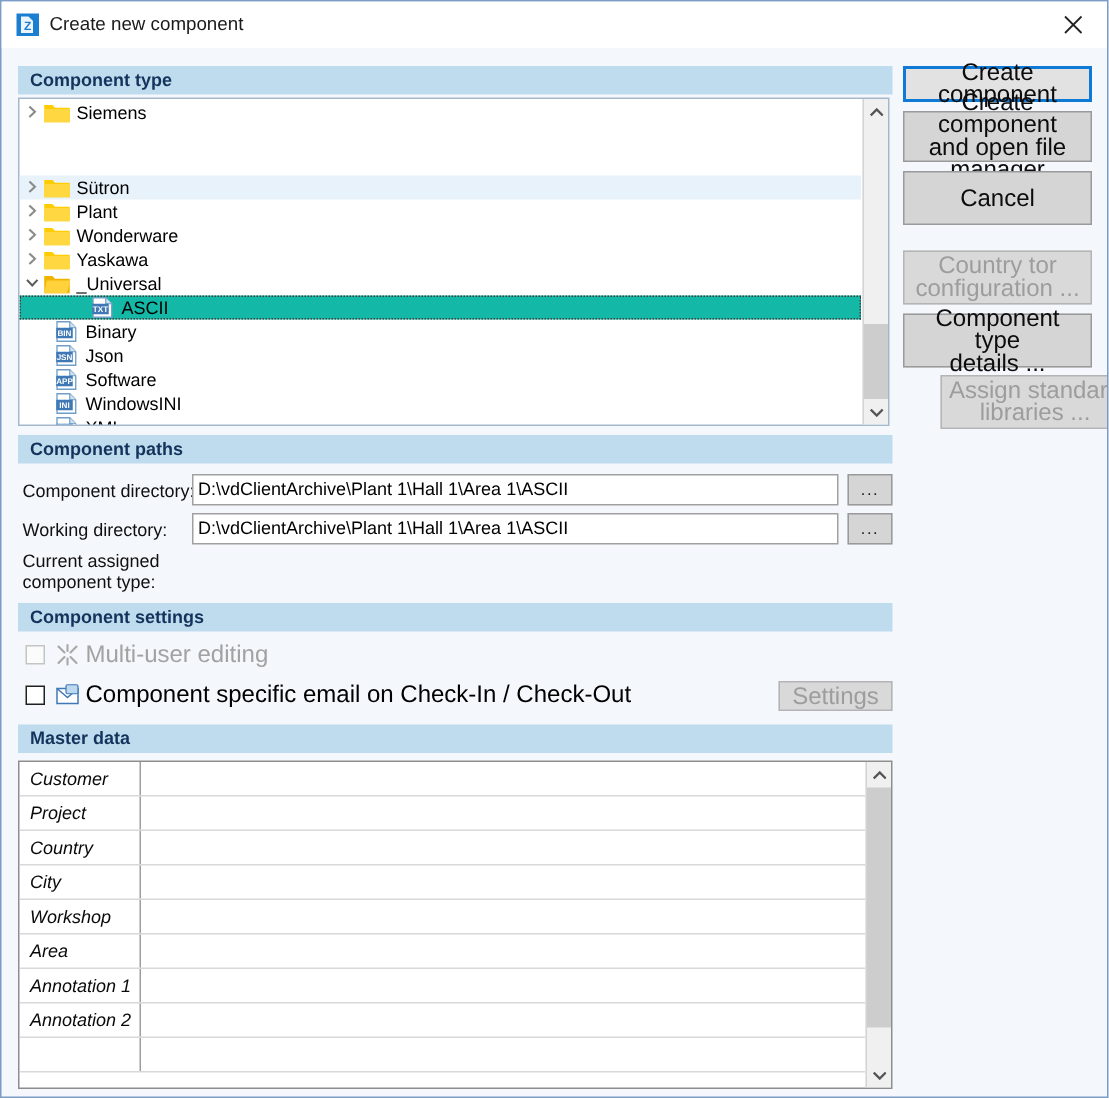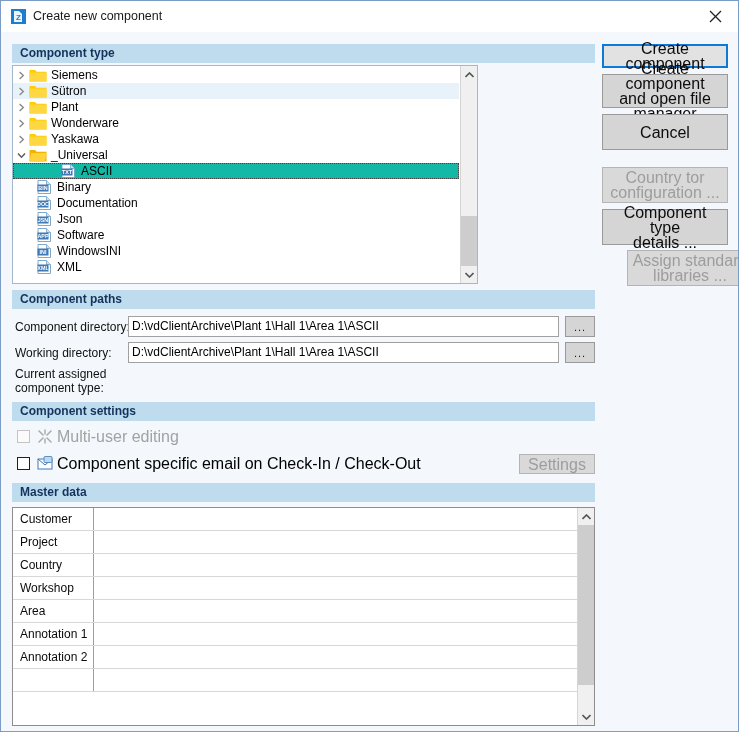--- a/index.html
+++ b/index.html
@@ -71,34 +71,34 @@
     line-height: 19px;
     padding-left: 8px;
     box-sizing: border-box;
     white-space: nowrap;
   }
 
   
   .tree-box {
     position: absolute;
     left: 11px; top: 64px;
-    width: 466px; height: 219px;
+    width: 581px; height: 219px;
     background: #ffffff;
     border: 1px solid #a4b8cc;
     box-sizing: border-box;
     overflow: hidden;
   }
   .tree-row {
     position: relative;
     height: 16px;
     line-height: 16px;
     font-size: 12px;
     white-space: nowrap;
   }
-  .tree-row.alt { background: #e8f2fa; }
+  .tree-row.alt { background: #e8f2fa; margin-top: 34px; }
   .tree-row.selected {
     background: #14b8a6;
     outline: 1px dotted #404040;
     outline-offset: -1px;
     padding-left: 24px;
   }
   .tw {
     display: inline-block;
     width: 16px;
     text-align: center;
@@ -233,20 +233,21 @@
 
   
   .grid-box {
     position: absolute;
     left: 11px; top: 506px;
     width: 583px; height: 219px;
     background: #ffffff;
     border: 1px solid #8d8d8d;
     box-sizing: border-box;
     overflow: hidden;
+    font-style: italic;
   }
   .grid-scroll {
     position: absolute;
     left: 0; top: 0;
     right: 17px; bottom: 0;
     overflow: hidden;
   }
   .grow {
     position: relative;
     height: 23px;
@@ -346,26 +347,20 @@
         <div class="tree-row"><span style="display: inline-block; width: 24px;"></span><span class="file-ico"><svg width="15" height="14" viewBox="0 0 15 14">
               <path d="M1 0.5 h8.5 l4 4 v9 h-12.5 z" fill="#ffffff" stroke="#6f9fc8" stroke-width="0.9"></path>
               <path d="M9.5 0.5 v4 h4" fill="#cfe4f3" stroke="#6f9fc8" stroke-width="0.8"></path>
               <rect x="0.5" y="4.5" width="11" height="7" fill="#3f78b5"></rect>
               <text x="6" y="10.2" font-size="5.4" fill="#ffffff" text-anchor="middle" font-family="Liberation Sans, sans-serif" font-weight="bold">BIN</text>
             </svg></span><span class="tree-label">Binary</span></div>
         <div class="tree-row"><span style="display: inline-block; width: 24px;"></span><span class="file-ico"><svg width="15" height="14" viewBox="0 0 15 14">
               <path d="M1 0.5 h8.5 l4 4 v9 h-12.5 z" fill="#ffffff" stroke="#6f9fc8" stroke-width="0.9"></path>
               <path d="M9.5 0.5 v4 h4" fill="#cfe4f3" stroke="#6f9fc8" stroke-width="0.8"></path>
               <rect x="0.5" y="4.5" width="11" height="7" fill="#3f78b5"></rect>
-              <text x="6" y="10.2" font-size="5.4" fill="#ffffff" text-anchor="middle" font-family="Liberation Sans, sans-serif" font-weight="bold">DOC</text>
-            </svg></span><span class="tree-label">Documentation</span></div>
-        <div class="tree-row"><span style="display: inline-block; width: 24px;"></span><span class="file-ico"><svg width="15" height="14" viewBox="0 0 15 14">
-              <path d="M1 0.5 h8.5 l4 4 v9 h-12.5 z" fill="#ffffff" stroke="#6f9fc8" stroke-width="0.9"></path>
-              <path d="M9.5 0.5 v4 h4" fill="#cfe4f3" stroke="#6f9fc8" stroke-width="0.8"></path>
-              <rect x="0.5" y="4.5" width="11" height="7" fill="#3f78b5"></rect>
               <text x="6" y="10.2" font-size="5.4" fill="#ffffff" text-anchor="middle" font-family="Liberation Sans, sans-serif" font-weight="bold">JSN</text>
             </svg></span><span class="tree-label">Json</span></div>
         <div class="tree-row"><span style="display: inline-block; width: 24px;"></span><span class="file-ico"><svg width="15" height="14" viewBox="0 0 15 14">
               <path d="M1 0.5 h8.5 l4 4 v9 h-12.5 z" fill="#ffffff" stroke="#6f9fc8" stroke-width="0.9"></path>
               <path d="M9.5 0.5 v4 h4" fill="#cfe4f3" stroke="#6f9fc8" stroke-width="0.8"></path>
               <rect x="0.5" y="4.5" width="11" height="7" fill="#3f78b5"></rect>
               <text x="6" y="10.2" font-size="5.4" fill="#ffffff" text-anchor="middle" font-family="Liberation Sans, sans-serif" font-weight="bold">APP</text>
             </svg></span><span class="tree-label">Software</span></div>
         <div class="tree-row"><span style="display: inline-block; width: 24px;"></span><span class="file-ico"><svg width="15" height="14" viewBox="0 0 15 14">
               <path d="M1 0.5 h8.5 l4 4 v9 h-12.5 z" fill="#ffffff" stroke="#6f9fc8" stroke-width="0.9"></path>
@@ -468,20 +463,24 @@
         </div>
         <div class="grow">
           <div class="gcell-label">Project</div>
           <div class="gcell-val"></div>
         </div>
         <div class="grow">
           <div class="gcell-label">Country</div>
           <div class="gcell-val"></div>
         </div>
         <div class="grow">
+          <div class="gcell-label">City</div>
+          <div class="gcell-val"></div>
+        </div>
+        <div class="grow">
           <div class="gcell-label">Workshop</div>
           <div class="gcell-val"></div>
         </div>
         <div class="grow">
           <div class="gcell-label">Area</div>
           <div class="gcell-val"></div>
         </div>
         <div class="grow">
           <div class="gcell-label">Annotation 1</div>
           <div class="gcell-val"></div>

